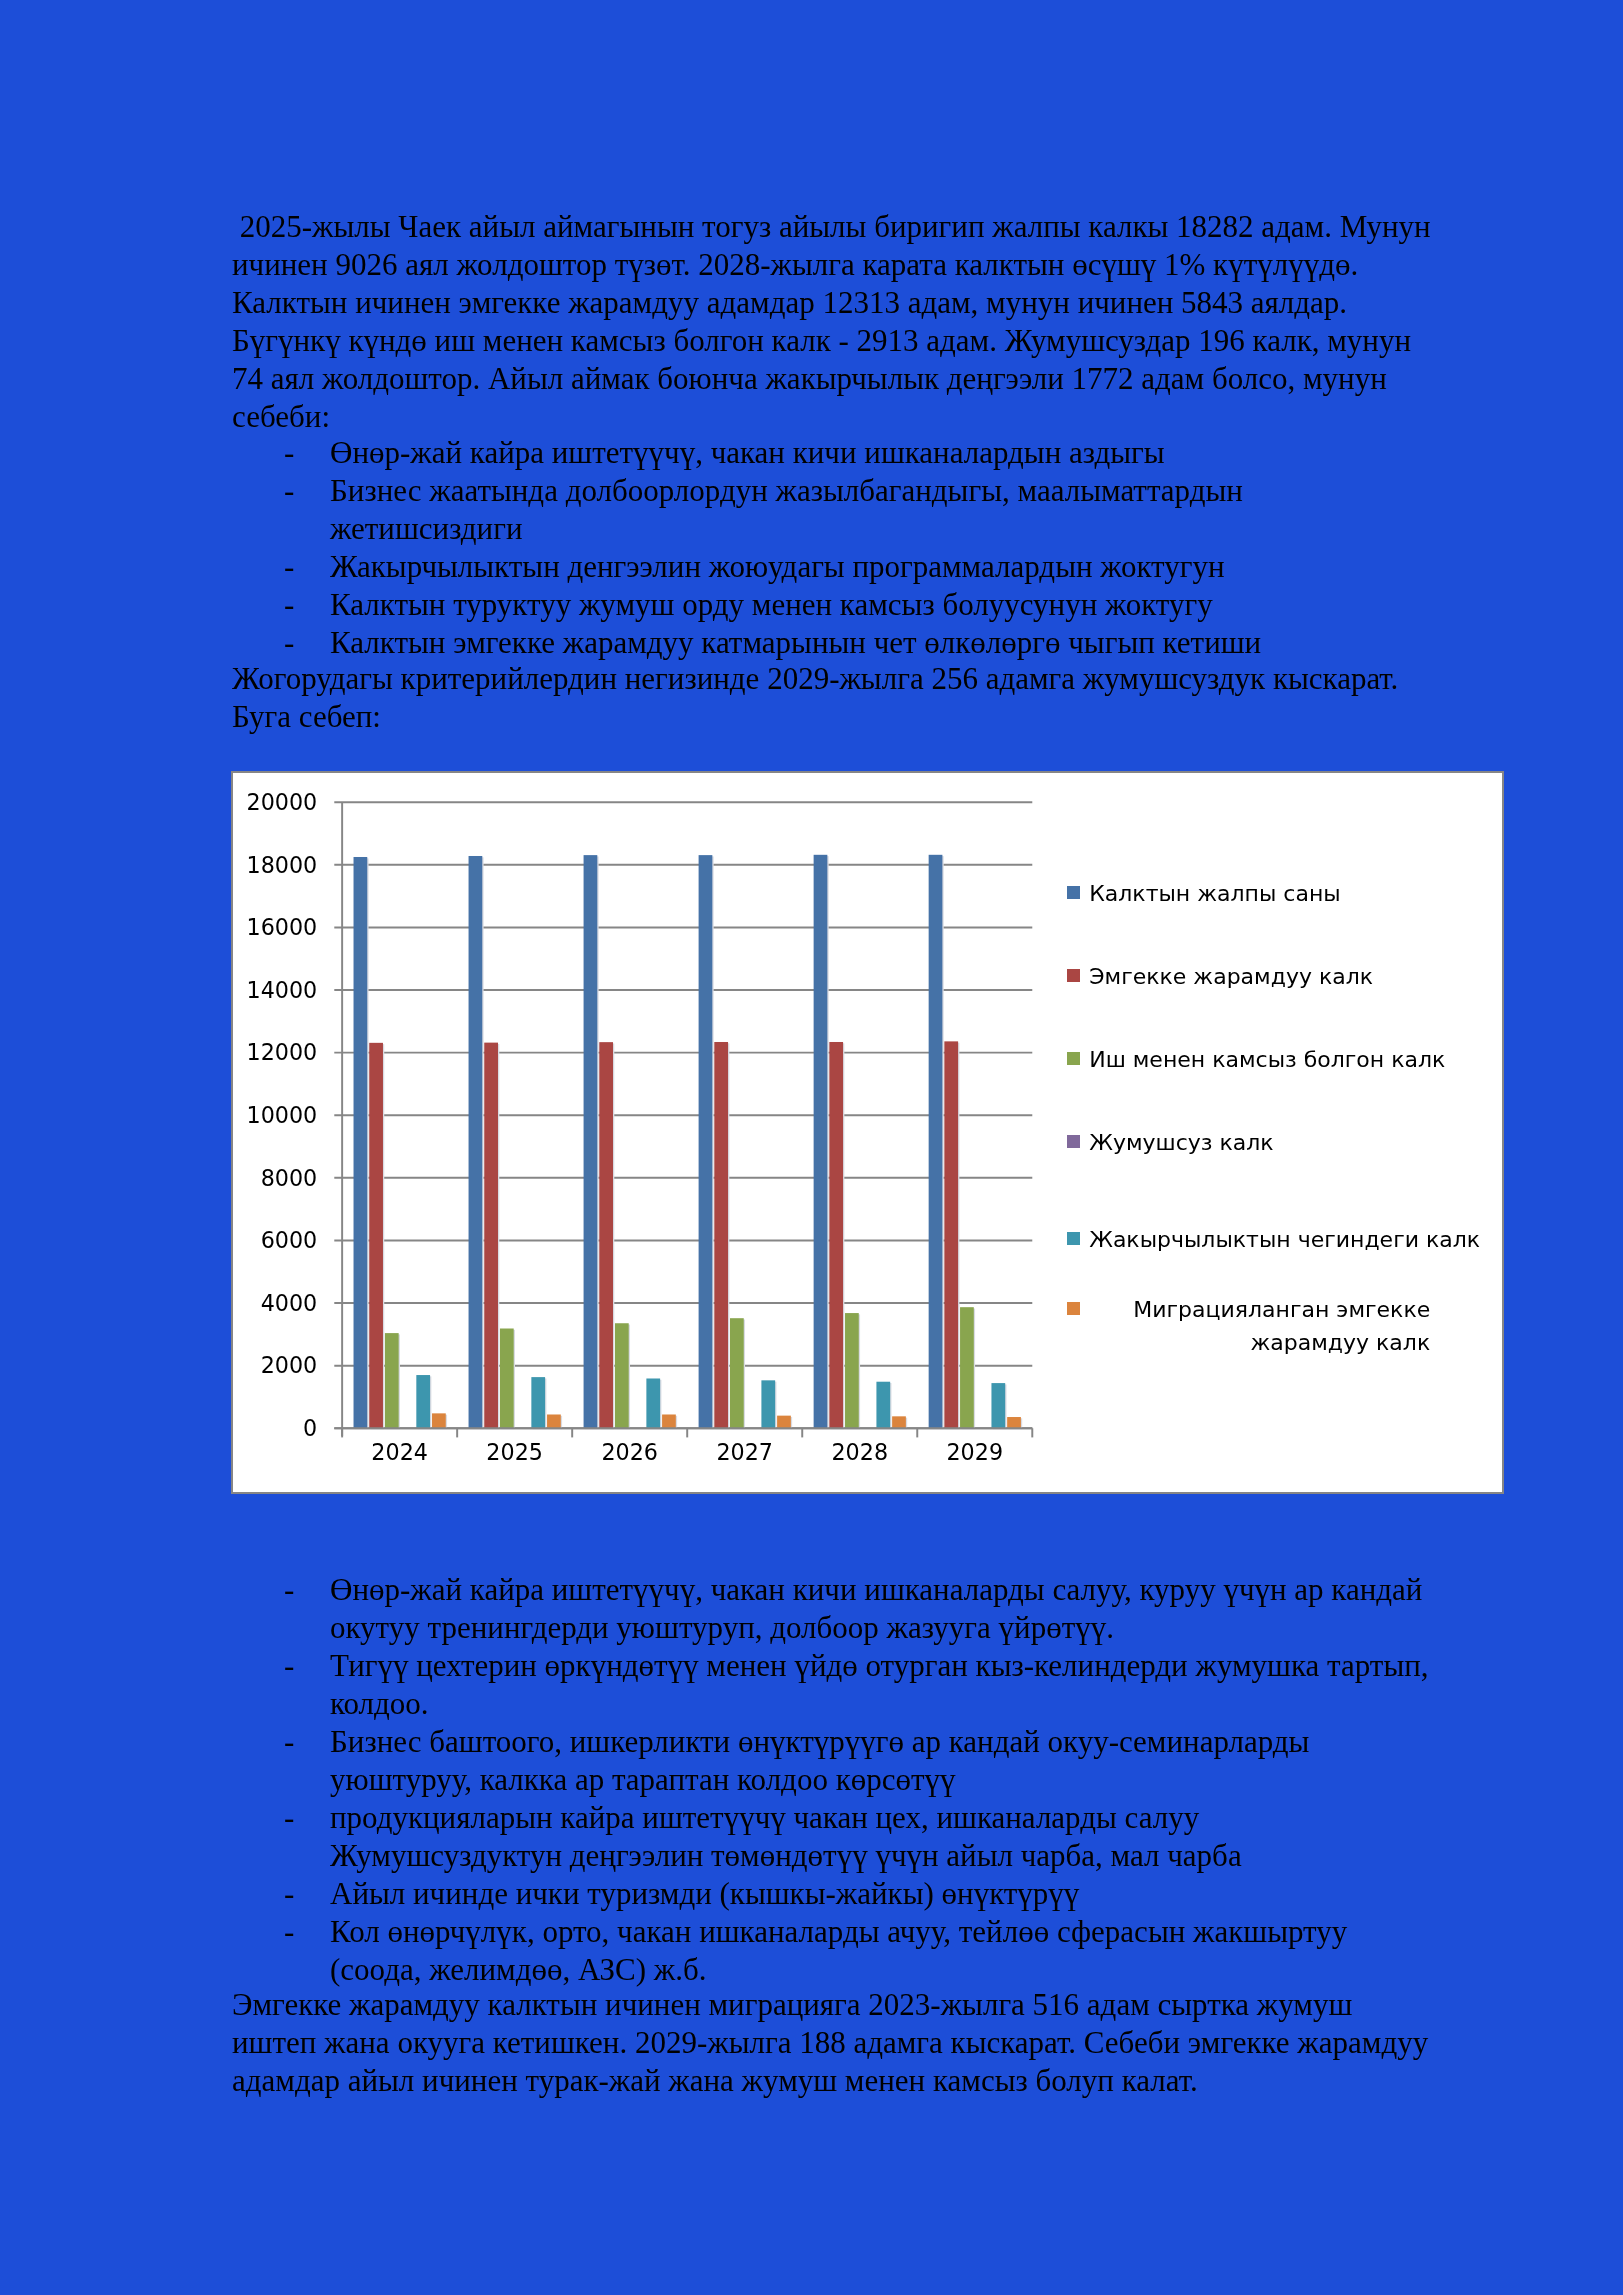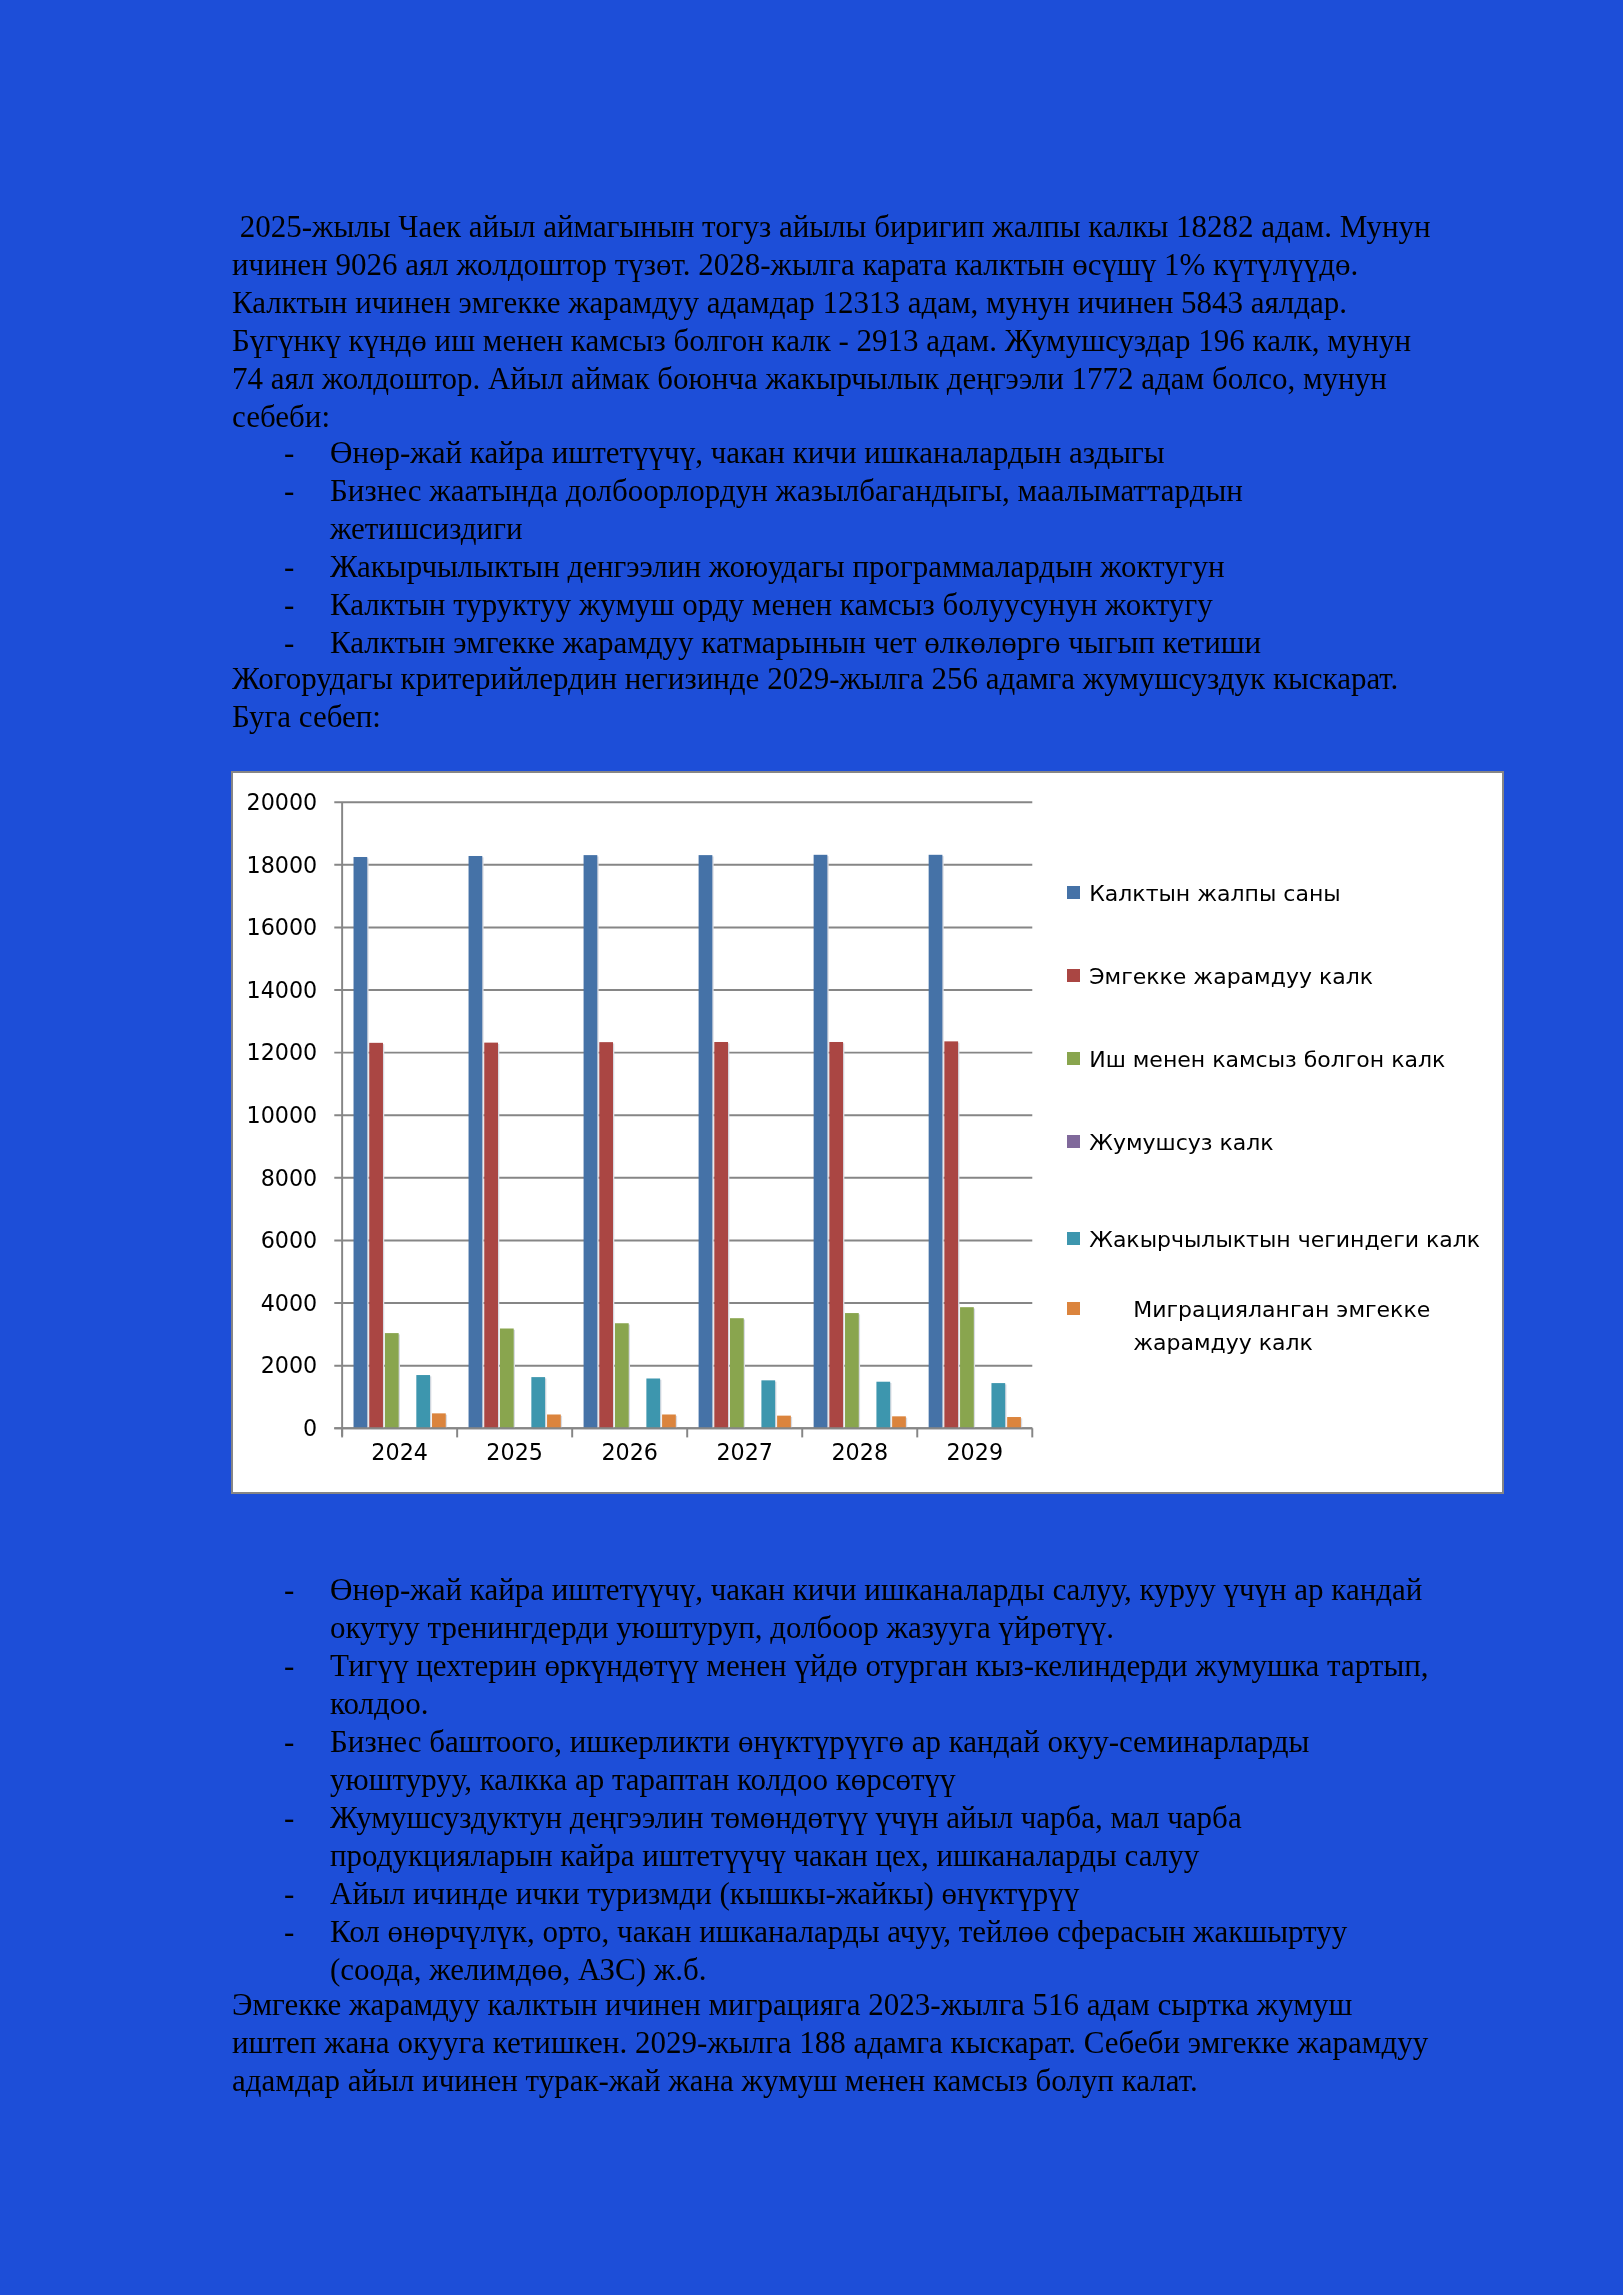--- a/index.html
+++ b/index.html
@@ -18,21 +18,21 @@
   .bullets li .dash { position: absolute; left: 52px; top: 0; }
   .bullets li .line { display: block; white-space: nowrap; }
 
   
   .chart-frame {
     position: absolute; left: 231px; top: 771px; width: 1273px; height: 723px;
     border: 2.6px solid #868686; box-sizing: border-box; background: #fff;
   }
   .chart-svg { position: absolute; left: 0; top: 0; }
   .legend { position: absolute; left: 1067px; top: 877px; font-family: "DejaVu Sans", "Liberation Sans", sans-serif; font-size: 22px; color: #000; }
-  .legend-item { position: absolute; left: 0; white-space: nowrap; display: flex; align-items: flex-start; }
+  .legend-item { position: absolute; left: 0; white-space: nowrap; display: flex; align-items: flex-start; text-align: right; }
   .legend-swatch { width: 13px; height: 13px; margin-top: 9.2px; margin-right: 9.2px; flex: none; }
   .legend-label { line-height: 33px; }
   .legend-label .line { display: block; }
 </style>
 </head>
 <body>
 
 <div class="page">
 
   <p class="para text" style="top:208px;">
@@ -225,22 +225,22 @@
       <span class="line">Тигүү цехтерин өркүндөтүү менен үйдө отурган кыз-келиндерди жумушка тартып,</span>
       <span class="line">колдоо.</span>
     </li>
     <li>
       <span class="dash">-</span>
       <span class="line">Бизнес баштоого, ишкерликти өнүктүрүүгө ар кандай окуу-семинарларды</span>
       <span class="line">уюштуруу, калкка ар тараптан колдоо көрсөтүү</span>
     </li>
     <li>
       <span class="dash">-</span>
+      <span class="line">продукцияларын кайра иштетүүчү чакан цех, ишканаларды салуу</span>
       <span class="line">Жумушсуздуктун деңгээлин төмөндөтүү үчүн айыл чарба, мал чарба</span>
-      <span class="line">продукцияларын кайра иштетүүчү чакан цех, ишканаларды салуу</span>
     </li>
     <li>
       <span class="dash">-</span>
       <span class="line">Айыл ичинде ички туризмди (кышкы-жайкы) өнүктүрүү</span>
     </li>
     <li>
       <span class="dash">-</span>
       <span class="line">Кол өнөрчүлүк, орто, чакан ишканаларды ачуу, тейлөө сферасын жакшыртуу</span>
       <span class="line">(соода, желимдөө, АЗС) ж.б.</span>
     </li>

